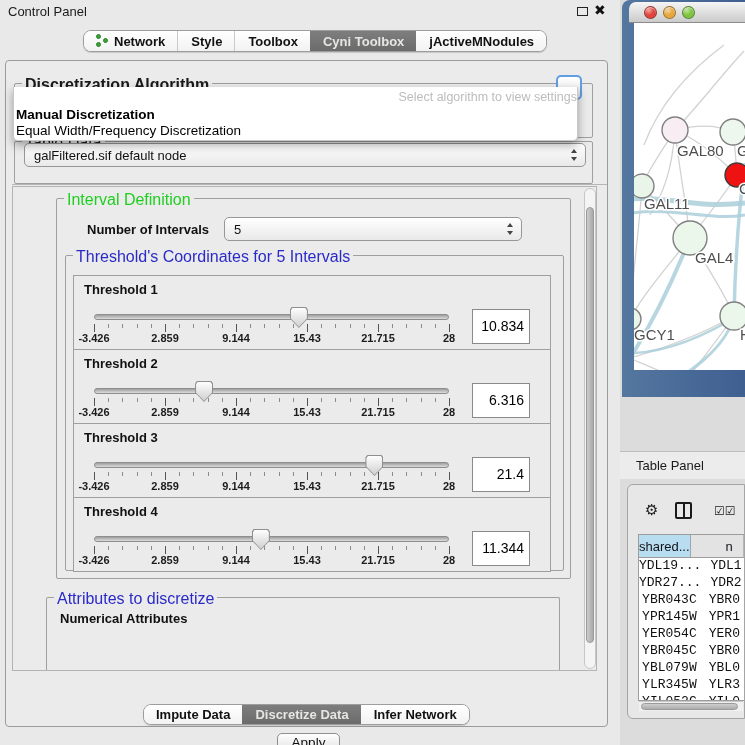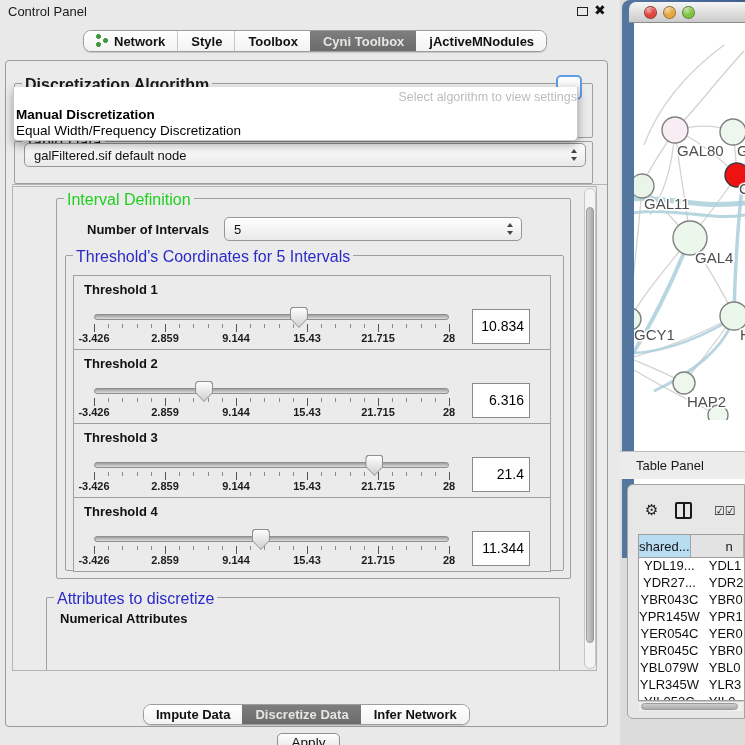--- a/index.html
+++ b/index.html
@@ -82,40 +82,40 @@
   #apply-btn{position:absolute;left:271px;top:672px;width:63px;height:19px;background:linear-gradient(#fefefe,#e3e3e3);border:1px solid #8f8f8f;border-radius:5px;font-size:13.5px;color:#111;text-align:center;padding-top:1px;}
 
   
   .net-icon{display:inline-block;width:13px;height:14px;position:relative;}
   .net-icon i{position:absolute;width:5px;height:5px;border-radius:50%;background:#3aa43a;border:1px solid #2c7e2c;}
   .net-icon i:nth-child(1){left:0;top:0;}
   .net-icon i:nth-child(2){left:0;top:8px;}
   .net-icon i:nth-child(3){left:7px;top:4px;}
 
   
-  #net-window{position:absolute;left:622px;top:0;width:123px;height:558px;background:linear-gradient(90deg,#54779f,#3f5f91);border-radius:8px 0 0 0;}
+  #net-window{position:absolute;left:622px;top:0;width:123px;height:397px;background:linear-gradient(90deg,#54779f,#3f5f91);border-radius:8px 0 0 0;}
   #net-titlebar{position:absolute;left:7px;top:2px;right:0;height:21px;background:linear-gradient(#f5f5f5,#cbcbcb);border-bottom:1px solid #8c8c8c;border-radius:7px 0 0 0;}
   .light{position:absolute;top:4px;width:13px;height:13px;border-radius:50%;border:1px solid rgba(0,0,0,.35);box-shadow:0 1px 1px rgba(255,255,255,.6) inset;}
   #net-canvas{position:absolute;left:12px;top:23px;right:0;bottom:27px;background:#fff;overflow:hidden;}
   #net-canvas svg text{font-family:"Liberation Sans","DejaVu Sans",sans-serif;font-size:15px;fill:#4f4f4f;paint-order:stroke;stroke:#ffffff;stroke-width:3px;}
 
   
   #tp-header{position:absolute;left:620px;top:451px;width:125px;height:28px;background:#ececec;border-top:1px solid #bdbdbd;}
   #tp-title{position:absolute;left:16px;top:6px;font-size:13px;color:#1a1a1a;}
   #tp-box{position:absolute;left:627px;top:484px;width:118px;height:235px;background:#e7e7e7;border:1px solid #a5a5a5;border-radius:6px 0 0 6px;}
   .tp-tool{position:absolute;font-size:15px;color:#1a1a1a;}
   #tp-col-icon{position:absolute;width:17px;height:17px;border:2px solid #1a1a1a;border-radius:2px;}
   #tp-col-icon:before{content:"";position:absolute;left:50%;top:0;bottom:0;width:2px;background:#1a1a1a;transform:translateX(-50%);}
   #tp-table{position:absolute;left:10px;top:49px;right:0;height:167px;background:#fff;border:1px solid #9d9d9d;border-right:none;overflow:hidden;}
   .tp-hrow{display:flex;height:23px;}
   .tp-hcell{font-size:13px;color:#14141a;display:flex;align-items:center;justify-content:center;border-right:1px solid #9aa7ae;border-bottom:1px solid #9d9d9d;}
   .tp-hcell.c1{width:69px;background:#b9ddf0;}
   .tp-hcell.c2{width:90px;background:#e3e3e3;border-right-color:#b5b5b5;justify-content:flex-start;padding-left:35px;}
   .tp-row{display:flex;height:17px;}
-  .tp-cell{font-size:13px;color:#101010;white-space:nowrap;}
+  .tp-cell{font-size:13px;color:#101010;white-space:nowrap;font-family:Liberation Mono, monospace;}
   .tp-cell.c1{width:69px;text-align:center;}
   .tp-cell.c2{width:49px;padding-left:9px;}
   #tp-hscroll{position:absolute;left:11px;top:216px;right:1px;height:10px;background:#f0f0f0;border-top:1px solid #c9c9c9;}
   #tp-hscroll .thumb{position:absolute;left:2px;top:1px;width:97px;height:7px;border-radius:4px;background:linear-gradient(#cfcfcf,#ababab);border:1px solid #9a9a9a;}
 </style>
 </head>
 <body>
 
 <div id="stage">
 

